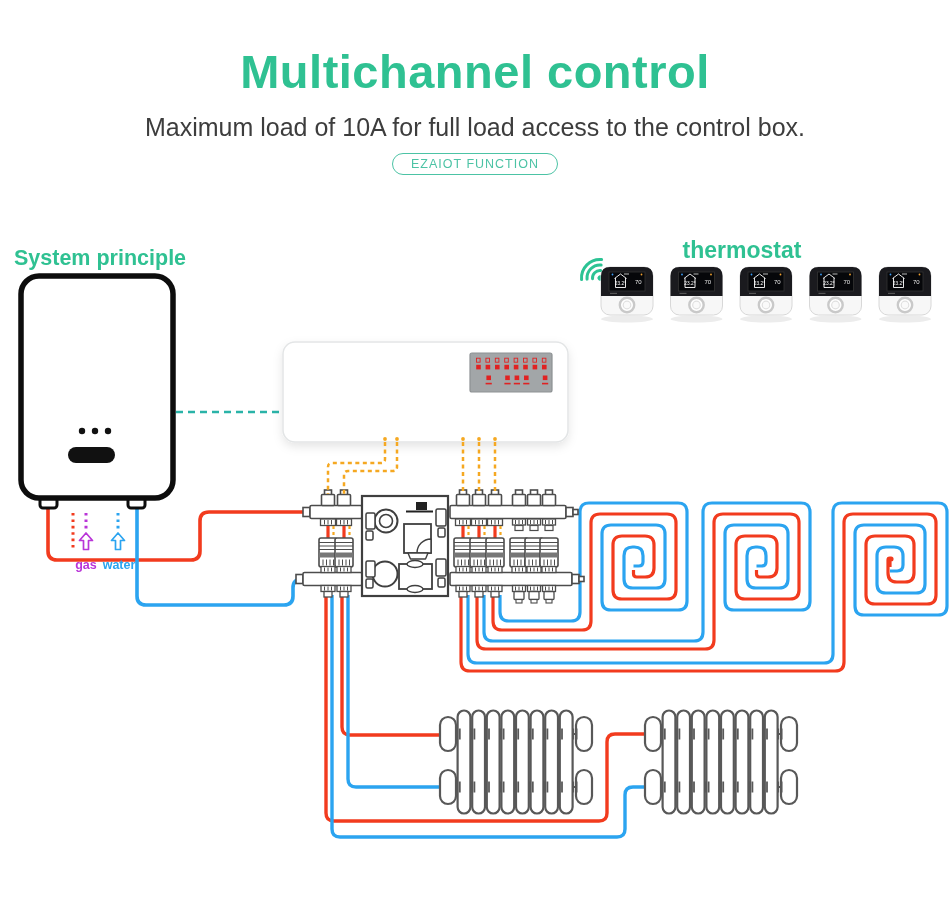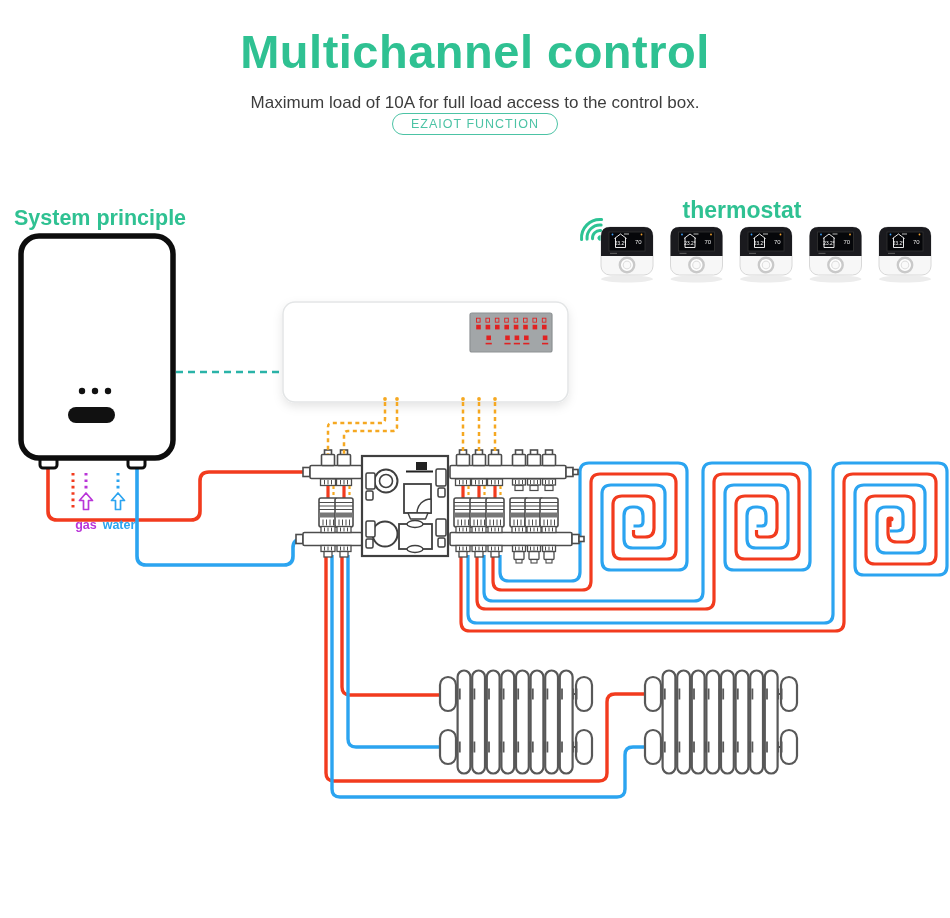--- a/index.html
+++ b/index.html
@@ -1,19 +1,19 @@
 <!DOCTYPE html>
 <html style="--accent: #2fc192; --badge: #4cc3a5; --text-dark: #3d3d3d; --signal-teal: #2ab3a8; --pipe-red: #f23b1e; --pipe-blue: #2ba4f0; --gas: #b935d8; --boiler-black: #0d0d0d; --led-panel: #a2a6a8;"><head>
 <meta charset="utf-8">
 <style>
   html,body{margin:0;padding:0;background:#fff;}
   body{width:950px;height:918px;overflow:hidden;font-family:"Liberation Sans",sans-serif;}
-  header{text-align:center;padding-top:24px;}
+  header{text-align:center;padding-top:44px;}
   h1{margin:0;font-size:47px;font-weight:bold;color:var(--accent);letter-spacing:.5px;}
-  .subtitle{margin:14px 0 0 0;font-size:17px;color:var(--text-dark);}
+  .subtitle{margin:14px 0 11px 0;font-size:25px;color:var(--text-dark);}
   .badge{display:inline-block;padding:3px 18px;border:1.5px solid var(--badge);
          color:var(--badge);border-radius:20px;font-size:12.5px;letter-spacing:1px;}
   svg{display:block;}
   svg path{stroke-linejoin:round;}
   .lbl{font-size:21.5px;font-weight:bold;fill:var(--accent);}
   .lbl2{font-size:23px;font-weight:bold;fill:var(--accent);}
   .tinylbl{font-size:12.5px;font-weight:bold;}
 </style>
 </head>
 <body>

